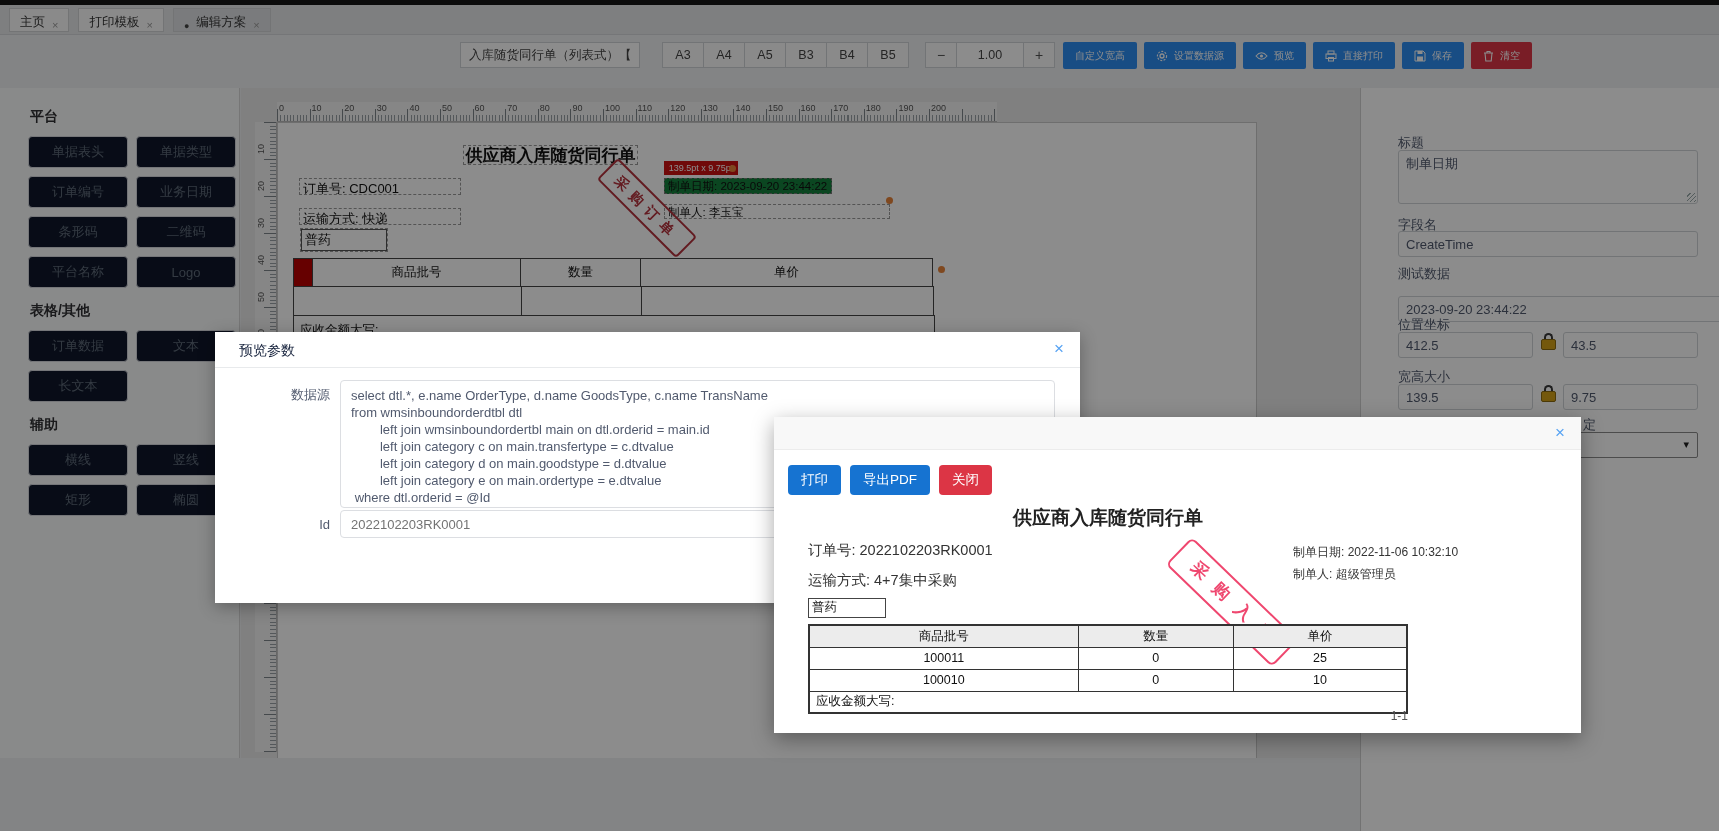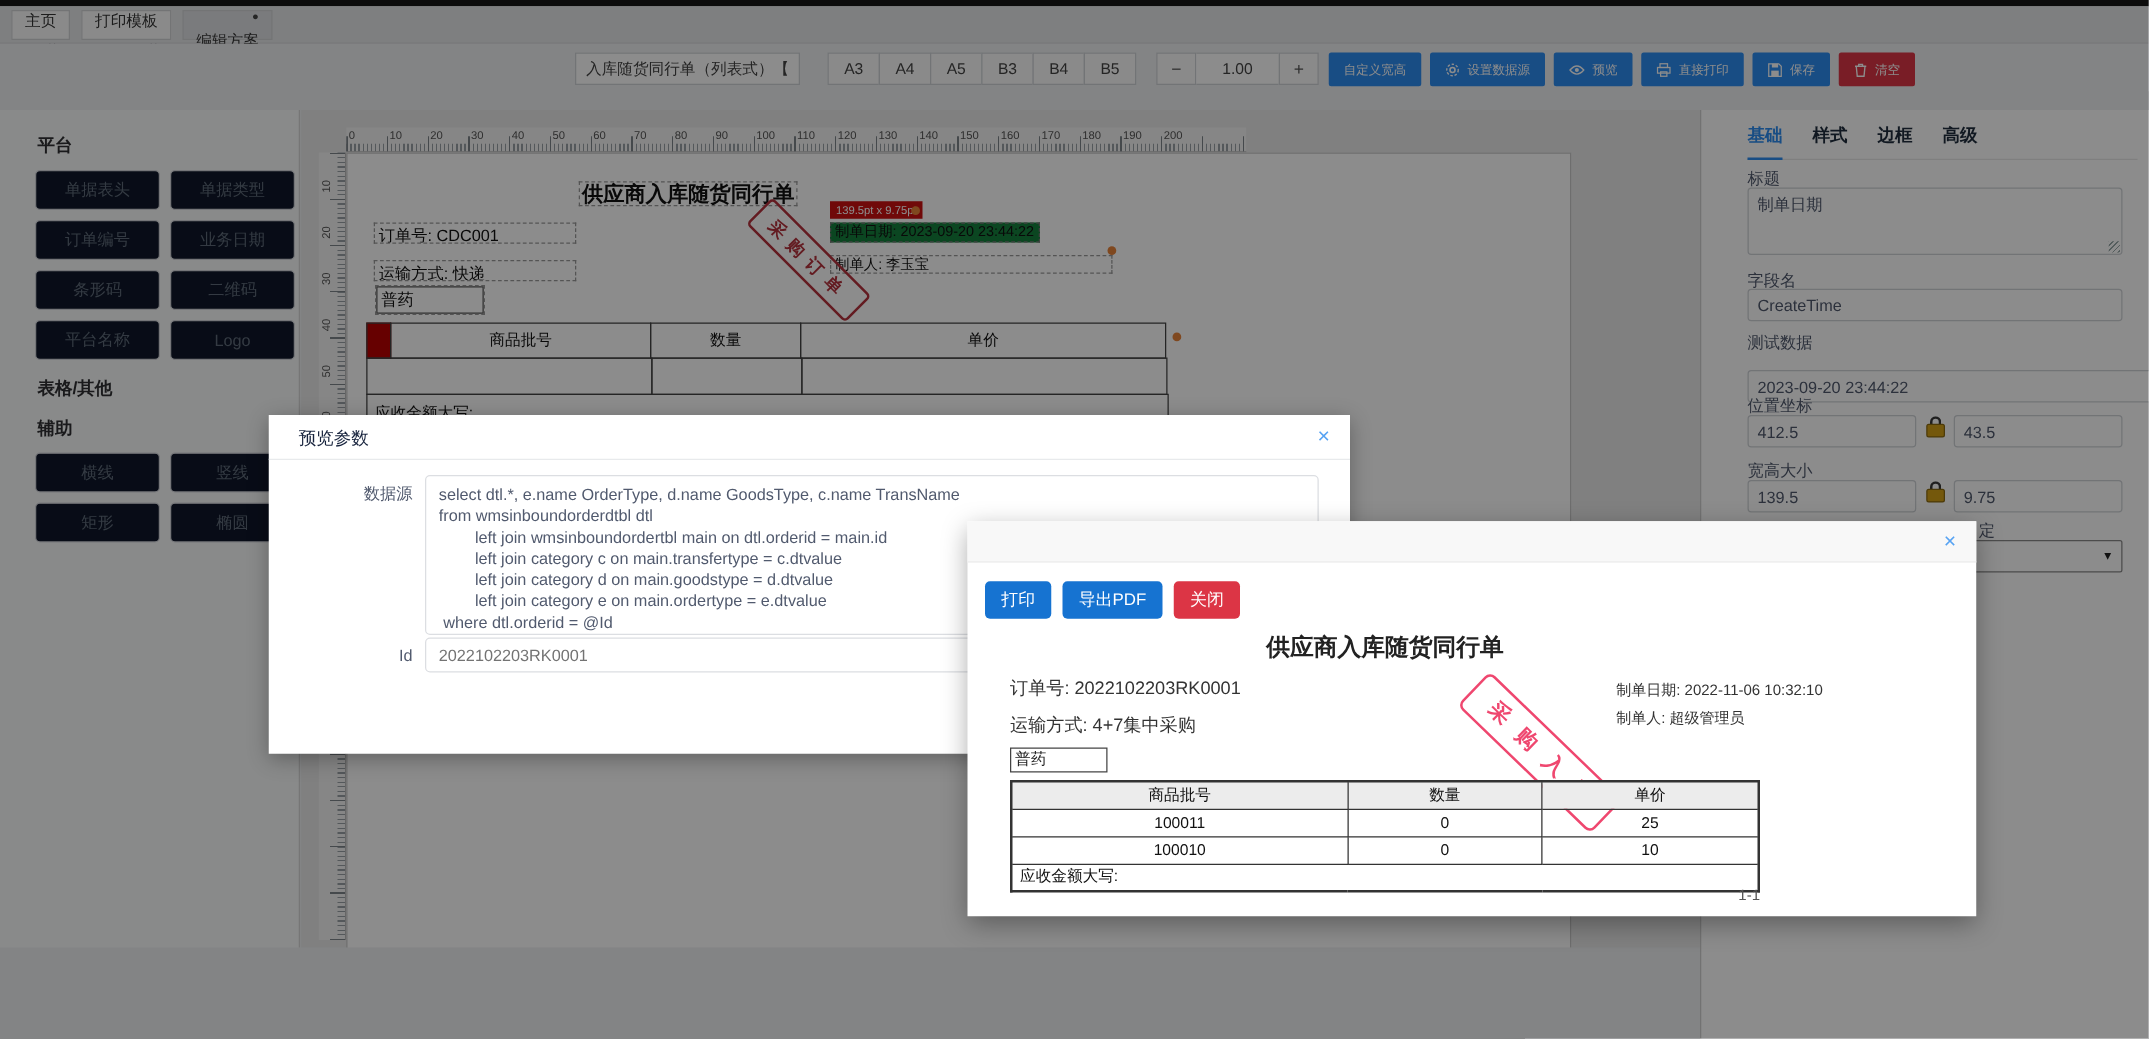--- a/index.html
+++ b/index.html
@@ -2,21 +2,21 @@
 <html><head>
 <meta charset="utf-8">
 <style>
   * { margin:0; padding:0; box-sizing:border-box; }
   html,body { width:1719px; height:831px; overflow:hidden; }
   body { position:relative; font-family:"Liberation Sans","DejaVu Sans",sans-serif; background:#eef0f3; color:#333; }
 
   
   .topstrip { position:absolute; left:0; top:0; width:1719px; height:5px; background:#161616; }
   .tabbar { position:absolute; left:0; top:5px; width:1719px; height:30px; background:#e6e8ea; border-bottom:1px solid #d6d8da; display:flex; align-items:center; }
-  .tab { display:inline-flex; align-items:flex-end; gap:7px; height:24px; margin-left:9px; padding:0 10px; background:#fcfcfc; border:1px solid #d2d4d6; font-size:12.5px; color:#333; cursor:pointer;flex-direction:column; }
+  .tab { display:inline-flex; align-items:flex-end; gap:7px; height:24px; margin-left:9px; padding:0 10px; background:#fcfcfc; border:1px solid #d2d4d6; font-size:12.5px; color:#333; cursor:pointer; }
   .tab .x { color:#999; font-size:11px; line-height:1; }
   .tab .dot { color:#444; font-size:9px; line-height:1; }
   .tab.active { background:#dfe1e4; }
 
   
   .toolbar { position:absolute; left:0; top:35px; width:1719px; height:38px; background:#eef0f3; }
   .tname { position:absolute; left:460px; top:7px; width:180px; height:26px; border:1px solid #cfd3d7; background:#fff; font-size:12.5px; color:#444; padding:0 8px; font-family:inherit; }
   .sizes { position:absolute; left:663px; top:7px; display:flex; }
   .sizes button { width:42px; height:26px; background:#fbfbfb; border:1px solid #cfd3d7; margin-left:-1px; font-size:12.5px; color:#444; font-family:inherit; cursor:pointer; }
   .zoomgrp { position:absolute; left:925px; top:7px; display:flex; }
@@ -206,20 +206,26 @@
     <button>单据表头</button>
         <button>单据类型</button>
         <button>订单编号</button>
         <button>业务日期</button>
         <button>条形码</button>
         <button>二维码</button>
         <button>平台名称</button>
         <button>Logo</button>
       </div>
     <h3>表格/其他</h3>
+    <div class="sgrid">
+
+    <button>订单数据</button>
+        <button>文本</button>
+        <button>长文本</button>
+      </div>
     <h3>辅助</h3>
     <div class="sgrid">
 
     <button>横线</button>
         <button>竖线</button>
         <button>矩形</button>
         <button>椭圆</button>
       </div>
   </div>
 
@@ -286,26 +292,20 @@
           <div class="cell" style="width:293px;height:30px;"></div>
         </div>
         <div class="row">
           <div class="cell foot" style="width:642px;height:30px;">应收金额大写:</div>
         </div>
       </div>
     </div>
   </div>
 
   <div class="rightpanel">
-    <div class="ptabs">
-      <div class="ptab active">基础</div>
-      <div class="ptab">样式</div>
-      <div class="ptab">边框</div>
-      <div class="ptab">高级</div>
-    </div>
     <div class="plabel" style="top:46px;">标题</div>
     <div class="ptextarea">制单日期</div>
     <div class="plabel" style="top:128px;">字段名</div>
     <input class="pinput" style="left: 37px; top: 143px; width: 300px;" readonly="" value="CreateTime">
     <div class="plabel" style="top:177px;">测试数据</div>
     <input class="pinput" style="left: 37px; top: 208px; width: 355px;" readonly="" value="2023-09-20 23:44:22">
     <div class="plabel" style="top:228px;">位置坐标</div>
     <input class="pinput" style="left: 37px; top: 244px; width: 135px;" readonly="" value="412.5">
     <div class="lockicon" style="left:180px;top:250px;">
         <div class="shackle"></div>

